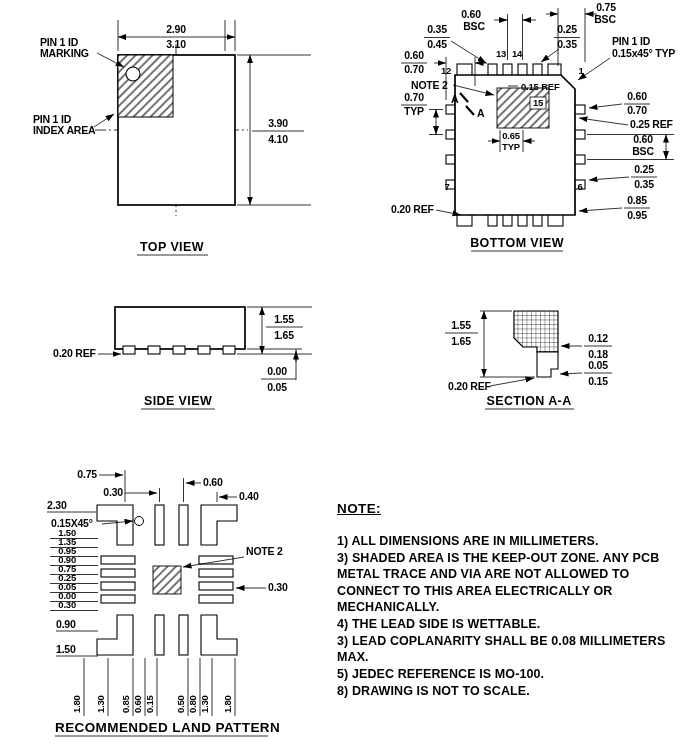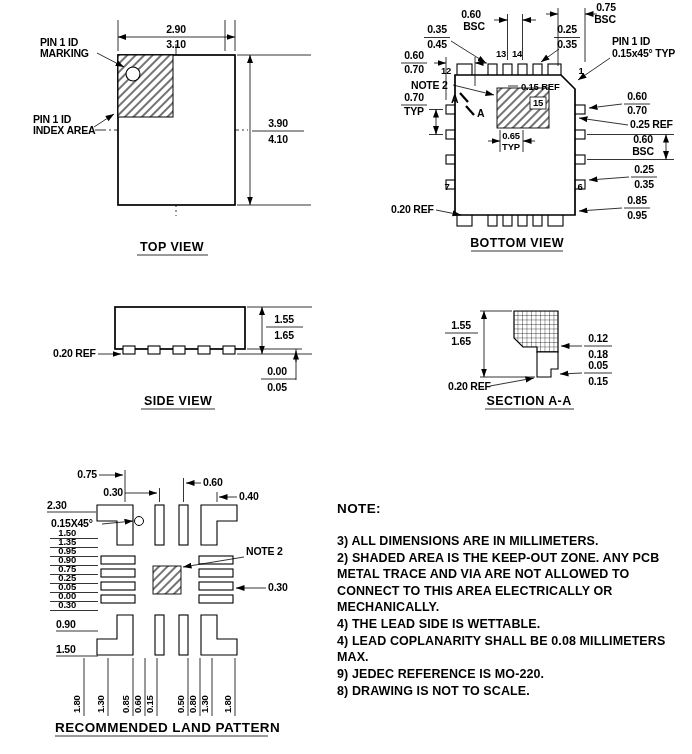--- a/index.html
+++ b/index.html
@@ -10,21 +10,21 @@
   svg text{font-family:"Liberation Sans",sans-serif;font-weight:bold;fill:#000;font-size:10.5px;letter-spacing:-0.2px}
   svg text.ttl{font-size:12.5px;letter-spacing:.4px}
   svg text.big-ttl{font-size:13.5px;letter-spacing:.4px}
   svg text.sm{font-size:9.5px}
   .thick{stroke:#000;stroke-width:1.7;fill:#fff}
   .thin{stroke:#000;stroke-width:1.1;fill:#fff}
   .dim{stroke:#000;stroke-width:.8;fill:none}
   .cl{stroke:#000;stroke-width:.8;fill:none;stroke-dasharray:11 3 2 3}
   .sec{stroke:#000;stroke-width:2.2;fill:none}
   .notes{position:absolute;left:337px;top:500px;width:345px;font-weight:bold;font-size:12.5px;line-height:1.33;letter-spacing:.1px}
-  .notes-heading{font-size:13.5px;margin-bottom:15px;letter-spacing:.4px}
+  .notes-heading{font-size:13.5px;text-decoration:underline;margin-bottom:15px;letter-spacing:.4px}
 </style>
 </head>
 <body>
 
 <div id="stage">
 <svg width="692" height="754" viewBox="0 0 692 754">
 <defs>
   <pattern id="hatch" patternUnits="userSpaceOnUse" width="6" height="6" patternTransform="rotate(45)">
     <rect width="6" height="6" fill="#ffffff"></rect>
     <line x1="3" y1="0" x2="3" y2="6" stroke="#000" stroke-width="1.1"></line>
@@ -289,20 +289,20 @@
   <text class="sm" transform="rotate(-90 196 713)" x="196" y="713">0.80</text>
   <text class="sm" transform="rotate(-90 208 713)" x="208" y="713">1.30</text>
   <text class="sm" transform="rotate(-90 231 713)" x="231" y="713">1.80</text>
   <text class="big-ttl" x="55" y="732">RECOMMENDED LAND PATTERN</text>
   <line class="dim" x1="55" y1="736" x2="268" y2="736" stroke-width="1.5"></line>
 </g>
 </svg>
 
 <div class="notes">
   <div class="notes-heading">NOTE:</div>
-  <div class="note-item">3) ALL DIMENSIONS ARE IN MILLIMETERS.</div>
-  <div class="note-item">2) SHADED AREA IS THE KEEP-OUT ZONE. ANY PCB METAL TRACE AND VIA ARE NOT ALLOWED TO CONNECT TO THIS AREA ELECTRICALLY OR MECHANICALLY.</div>
+  <div class="note-item">1) ALL DIMENSIONS ARE IN MILLIMETERS.</div>
+  <div class="note-item">3) SHADED AREA IS THE KEEP-OUT ZONE. ANY PCB METAL TRACE AND VIA ARE NOT ALLOWED TO CONNECT TO THIS AREA ELECTRICALLY OR MECHANICALLY.</div>
   <div class="note-item">4) THE LEAD SIDE IS WETTABLE.</div>
-  <div class="note-item">4) LEAD COPLANARITY SHALL BE 0.08 MILLIMETERS MAX.</div>
-  <div class="note-item">9) JEDEC REFERENCE IS MO-220.</div>
+  <div class="note-item">3) LEAD COPLANARITY SHALL BE 0.08 MILLIMETERS MAX.</div>
+  <div class="note-item">5) JEDEC REFERENCE IS MO-100.</div>
   <div class="note-item">8) DRAWING IS NOT TO SCALE.</div>
 </div>
 </div>
 
 </body></html>

